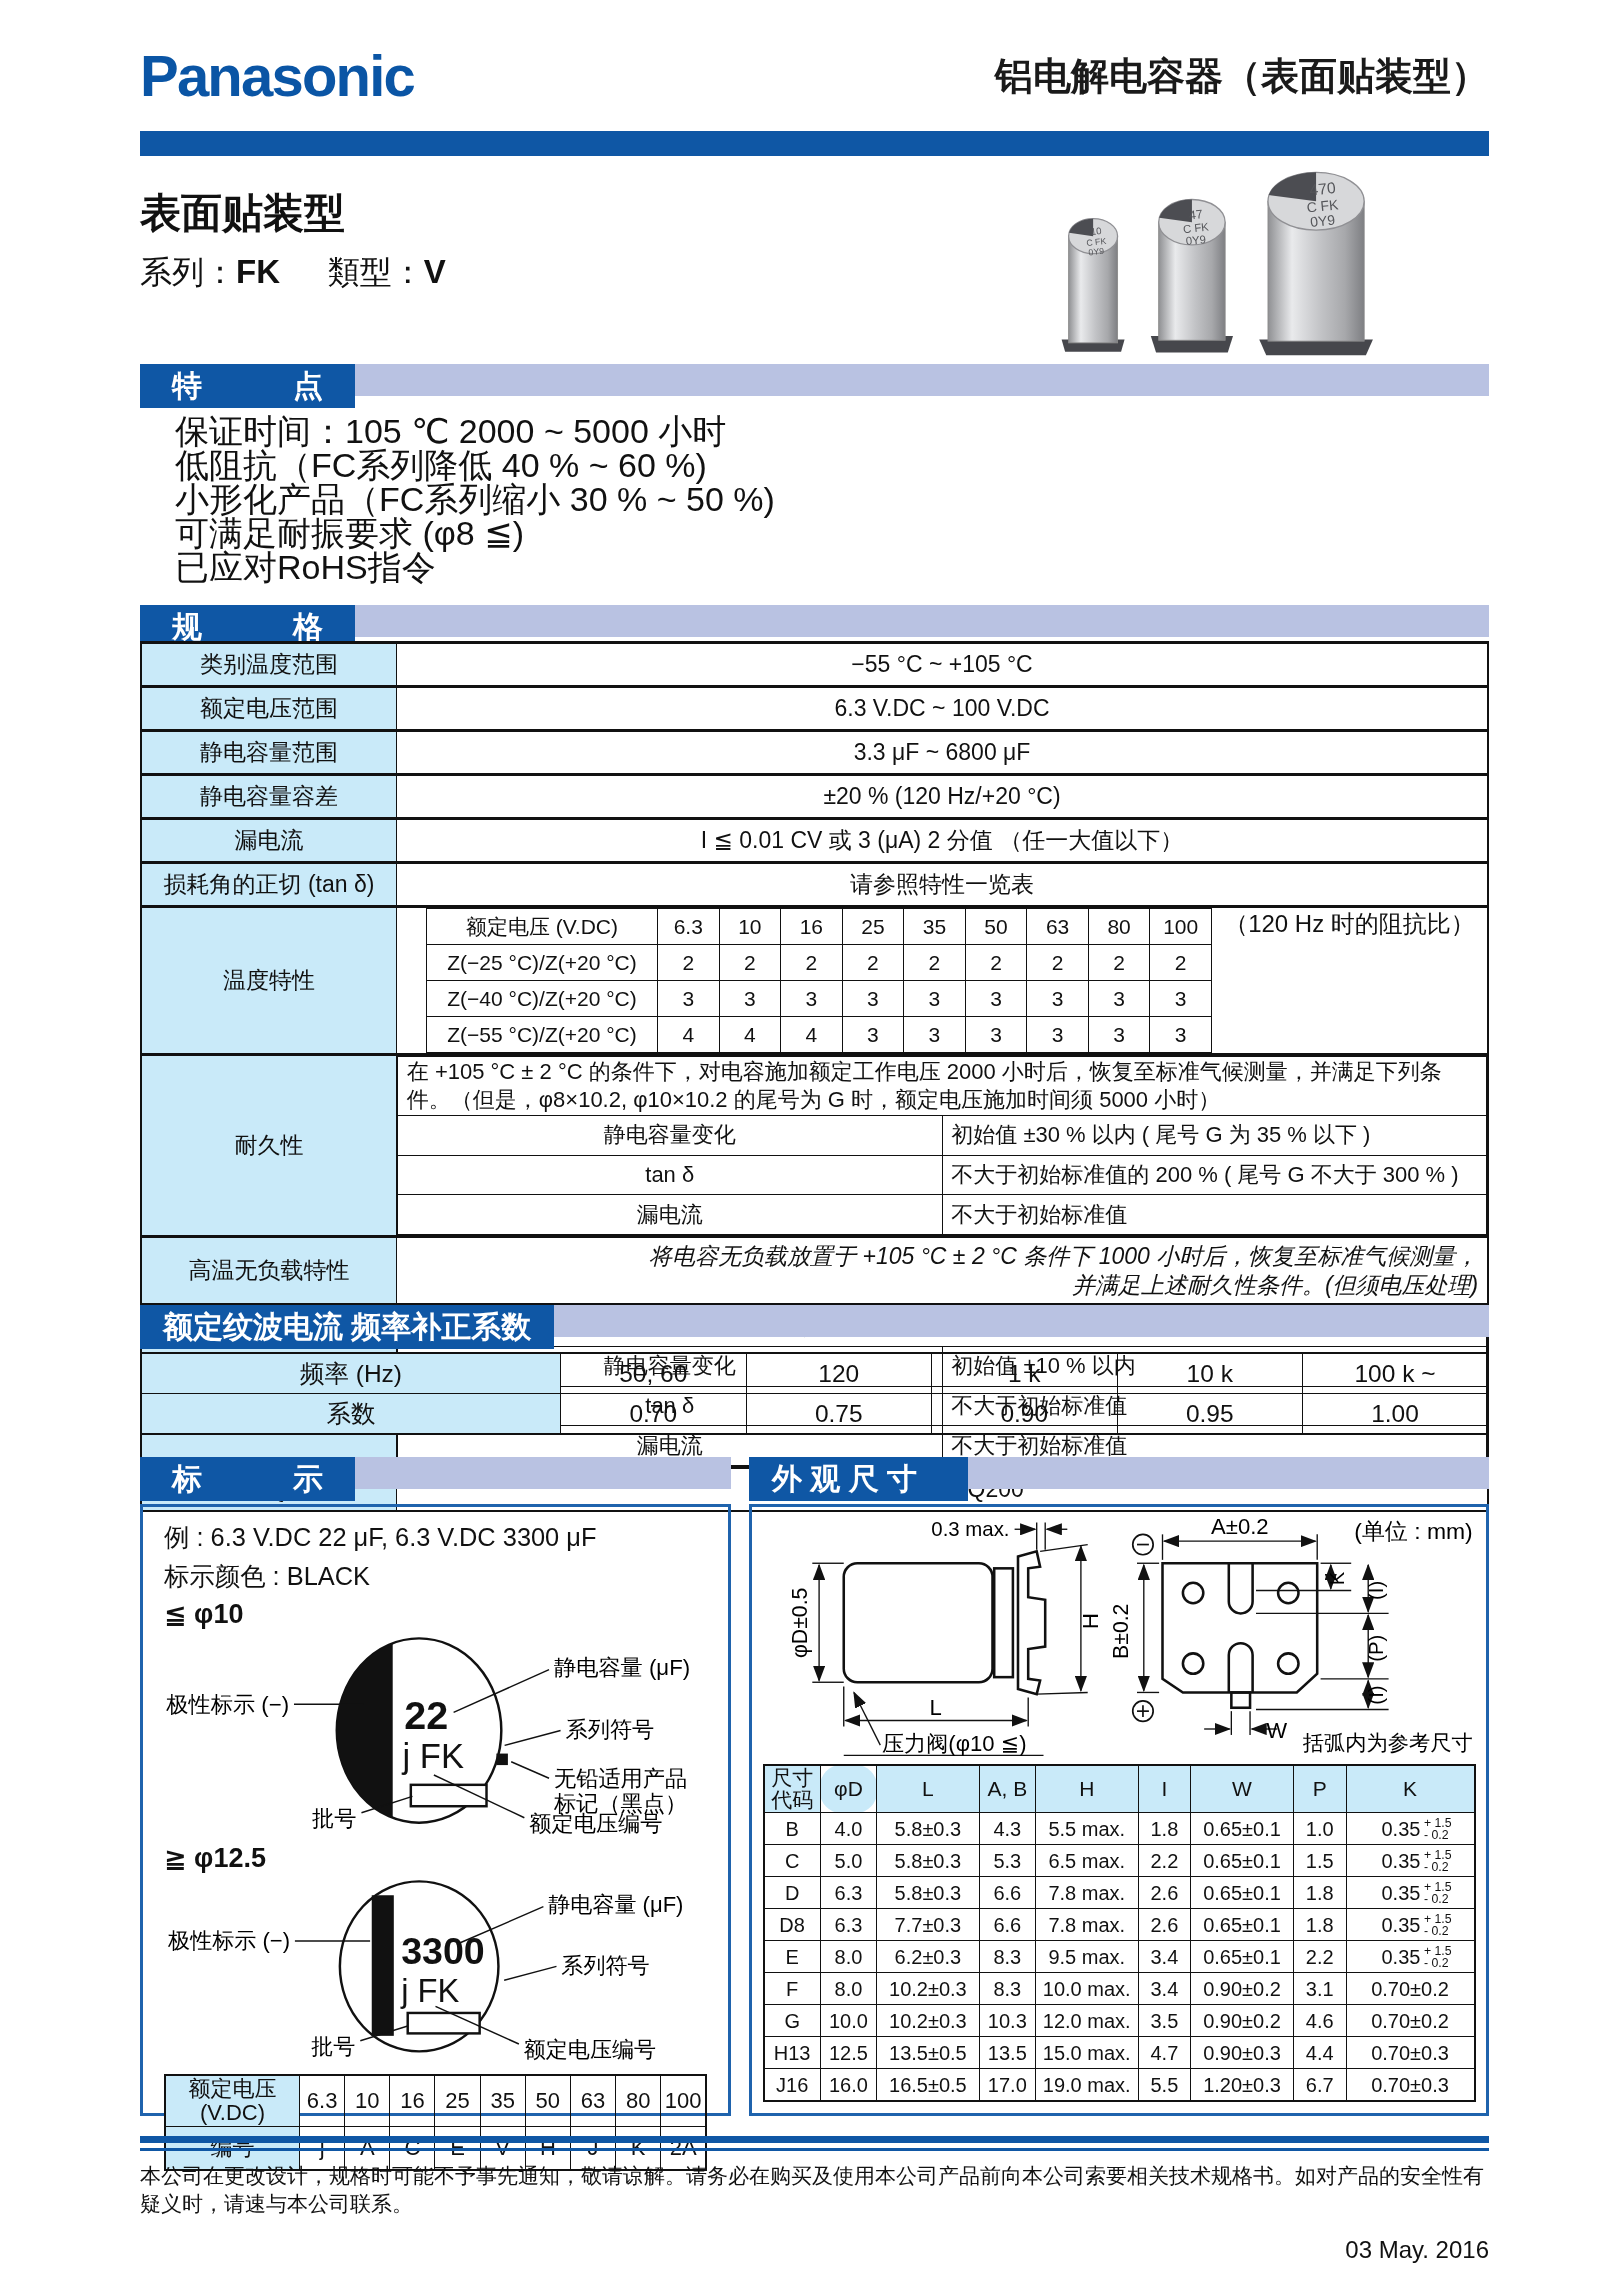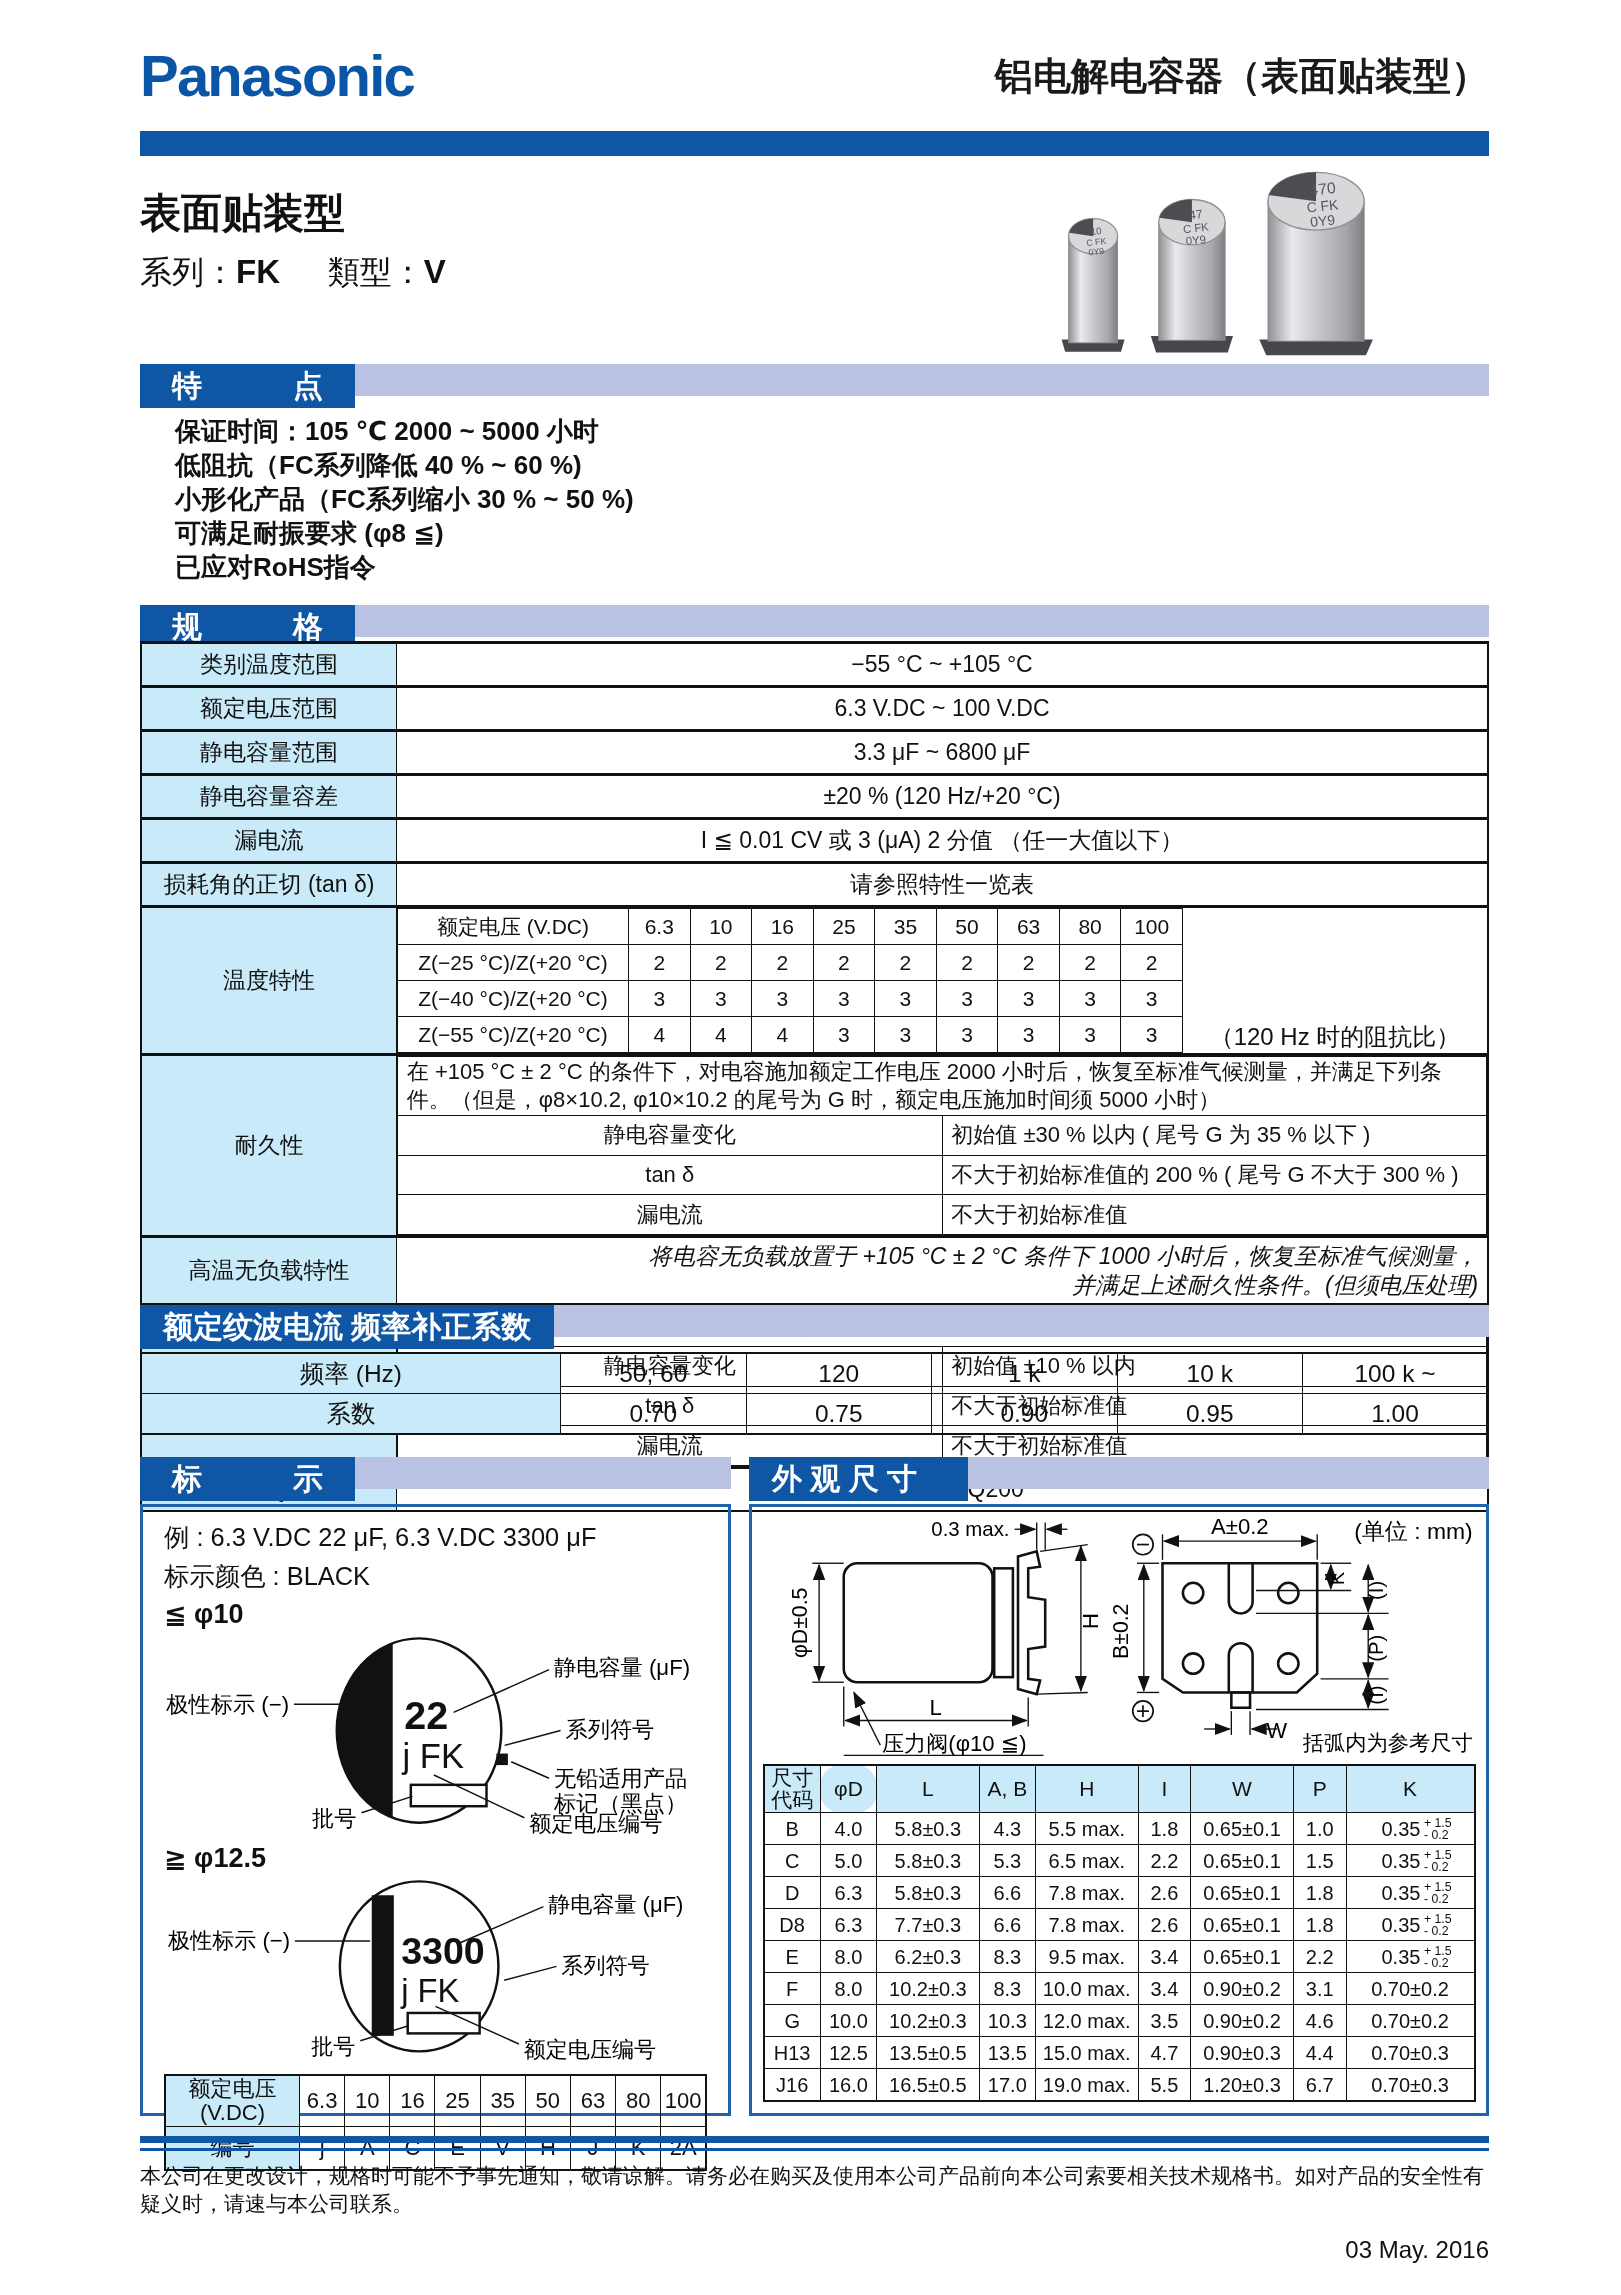--- a/index.html
+++ b/index.html
@@ -17,33 +17,33 @@
 
   
   .sec{display:flex;align-items:flex-start;}
   .sec-box{background:#0f57a5;color:#fff;font-weight:bold;font-size:30px;height:44px;
            display:flex;align-items:center;justify-content:space-between;
            padding:0 32px;box-sizing:border-box;flex:0 0 auto;}
   .sec-box.wide{justify-content:flex-start;padding:0 23px;}
   .sec-bar{background:#b9c2e2;height:32px;flex:1 1 auto;}
 
   
-  .features{left:175px;top:414px;font-size:26px;line-height:34px;font-weight:bold;}
+  .features{left:175px;top:414px;font-size:34px;line-height:34px;}
 
   
   table{border-collapse:collapse;table-layout:fixed;}
   td{overflow:hidden;}
 
   .spec{left:140px;top:641px;}
   table.spec-t{width:1349px;border:2.6px solid #111;}
   table.spec-t > tbody > tr > td{border:1.8px solid #111;border-top-width:3.5px;font-size:23px;margin-left:24px;}
   table.spec-t > tbody > tr > td.lbl{background:#c9eaf9;text-align:center;width:252px;}
   table.spec-t > tbody > tr > td.val{text-align:center;height:39px;}
   td.nopad{padding:0;}
-  .temp-wrap{display:flex;align-items:flex-end;}
+  .temp-wrap{display:flex;align-items:flex-start;padding-left:29px;}
   table.temp{width:786px;}
   table.temp td{border:1.8px solid #111;text-align:center;font-size:21px;height:35px;padding:0 3.5px;}
   table.temp td:first-child{width:223px;}
   .temp-note{flex:1;display:flex;align-items:center;justify-content:center;font-size:24px;}
   table.subtab{width:100%;}
   table.subtab td{border:1.8px solid #111;font-size:22px;height:37px;padding:0.9px 8.8px;}
   table.subtab td.sublbl{width:350px;text-align:center;}
   table.subtab td.intro{line-height:28px;}
   .two-line{line-height:29px;padding:3.5px 8.8px;text-align:right;font-style:italic;}
 

